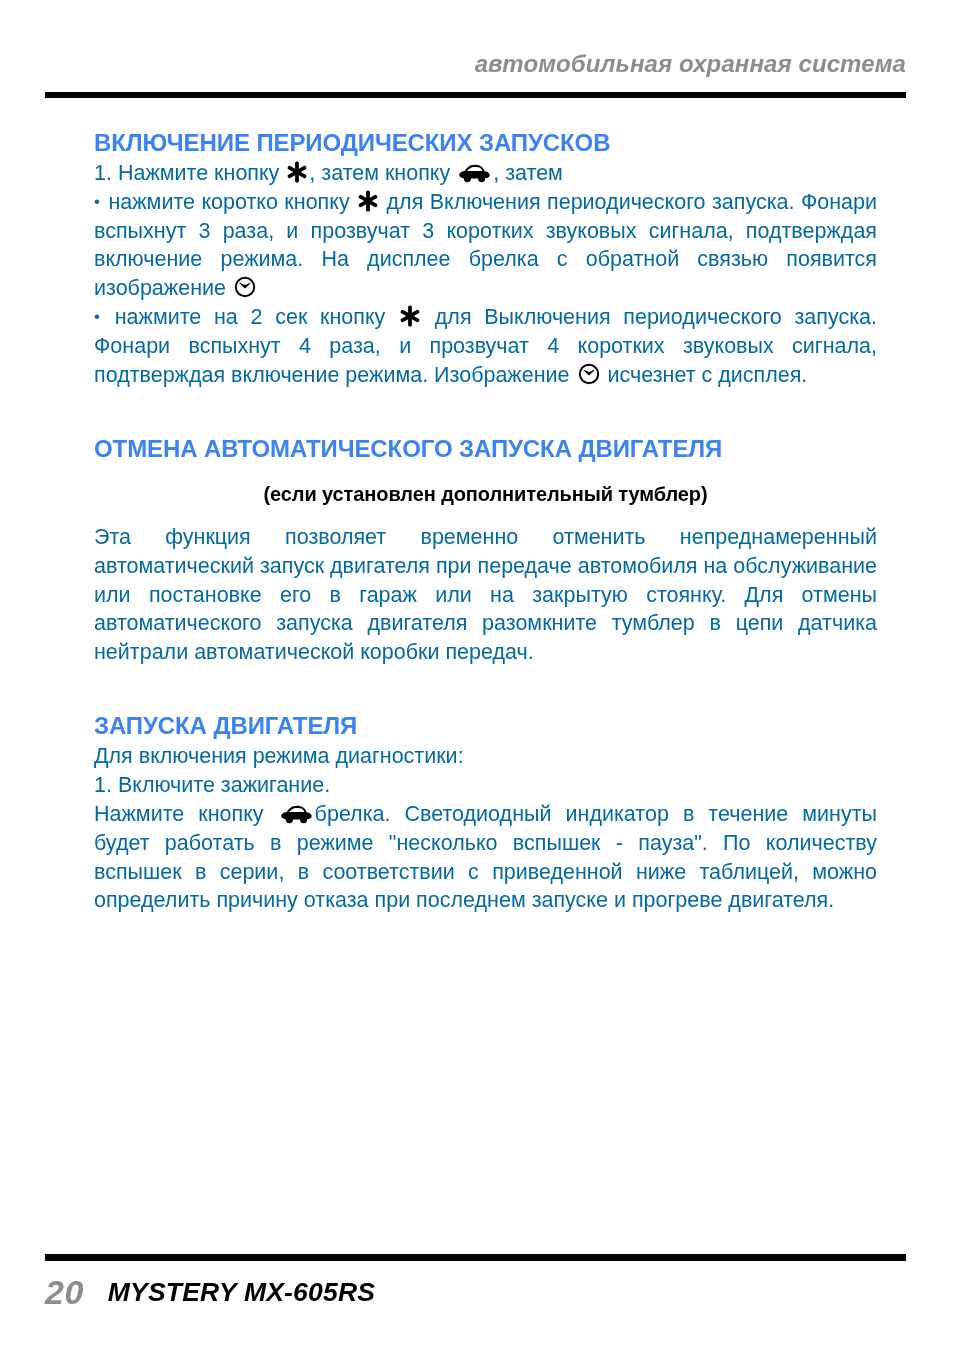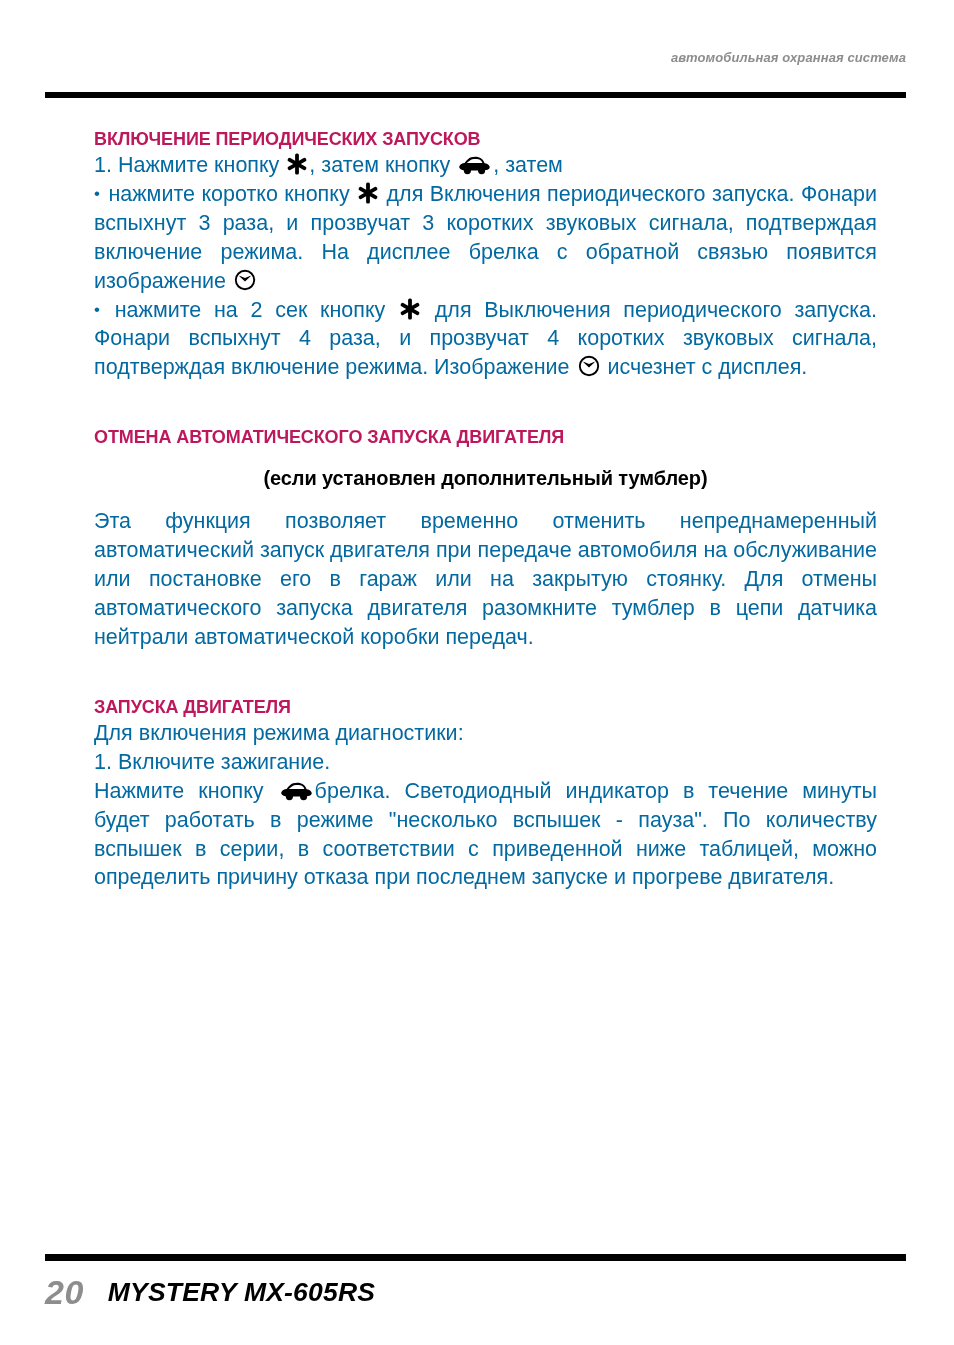--- a/index.html
+++ b/index.html
@@ -22,21 +22,21 @@
 
   
   .running-header {
     position: absolute;
     left: 45px;
     top: 50px;
     width: 861px;
     text-align: right;
     font-style: italic;
     font-weight: bold;
-    font-size: 13px;
+    font-size: 24px;
     letter-spacing: 0.1px;
     color: #8d8d8d;
     white-space: nowrap;
   }
   .rule-top {
     position: absolute;
     left: 45px;
     top: 92px;
     width: 861px;
     height: 6px;
@@ -46,25 +46,25 @@
   
   .content {
     position: absolute;
     left: 94px;
     top: 128px;
     width: 783px;
   }
 
   h2.section-title {
     margin: 0;
-    font-size: 18px;
+    font-size: 24px;
     font-weight: bold;
     line-height: 1.28;
     letter-spacing: -0.1px;
-    color: #be185d;
+    color: #3b82f6;
   }
   h3.section-subtitle {
     margin: 16px;
     font-size: 20px;
     font-weight: bold;
     line-height: 1.3;
     letter-spacing: -0.1px;
     color: #000000;
     text-align: center;
   }

